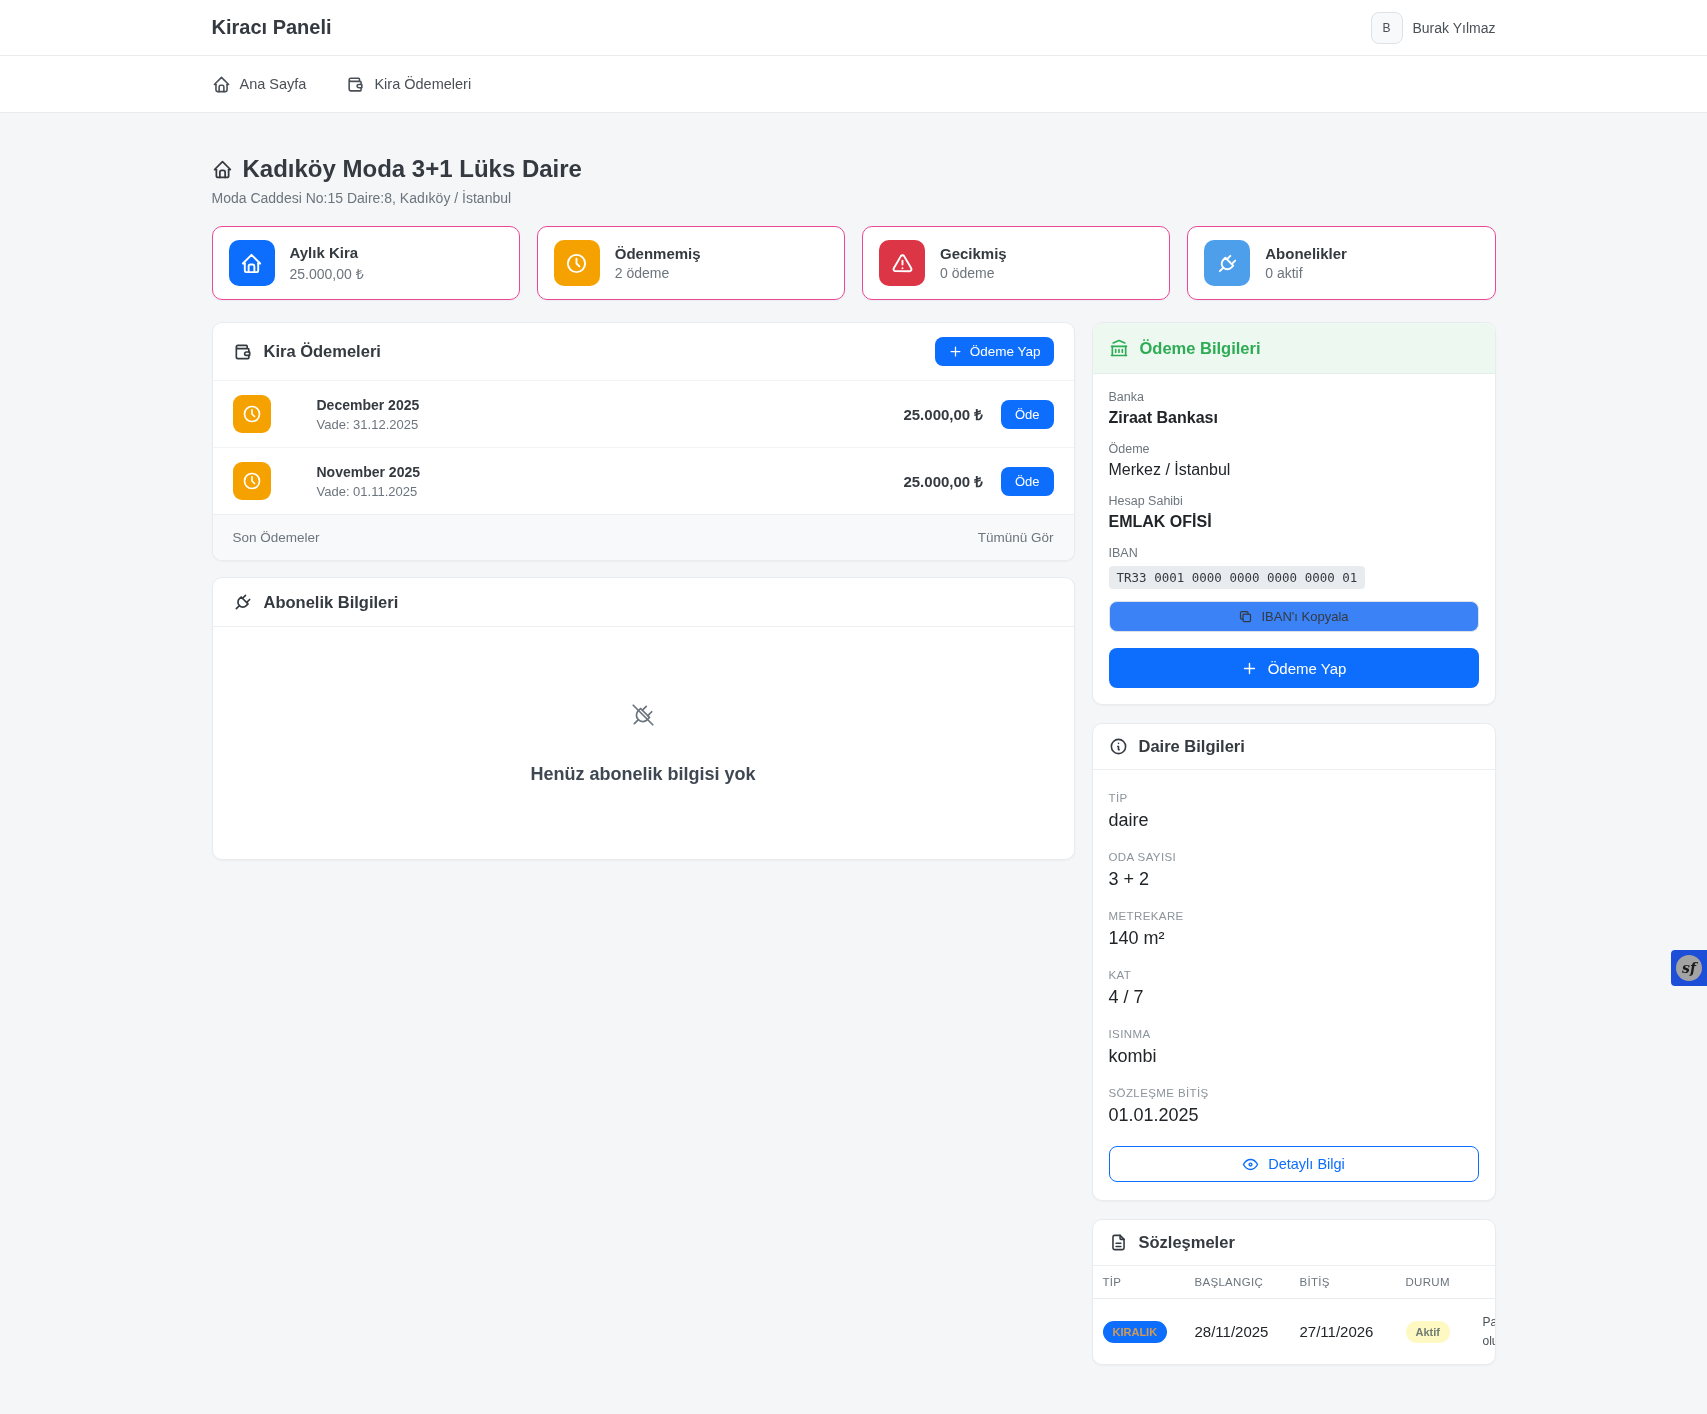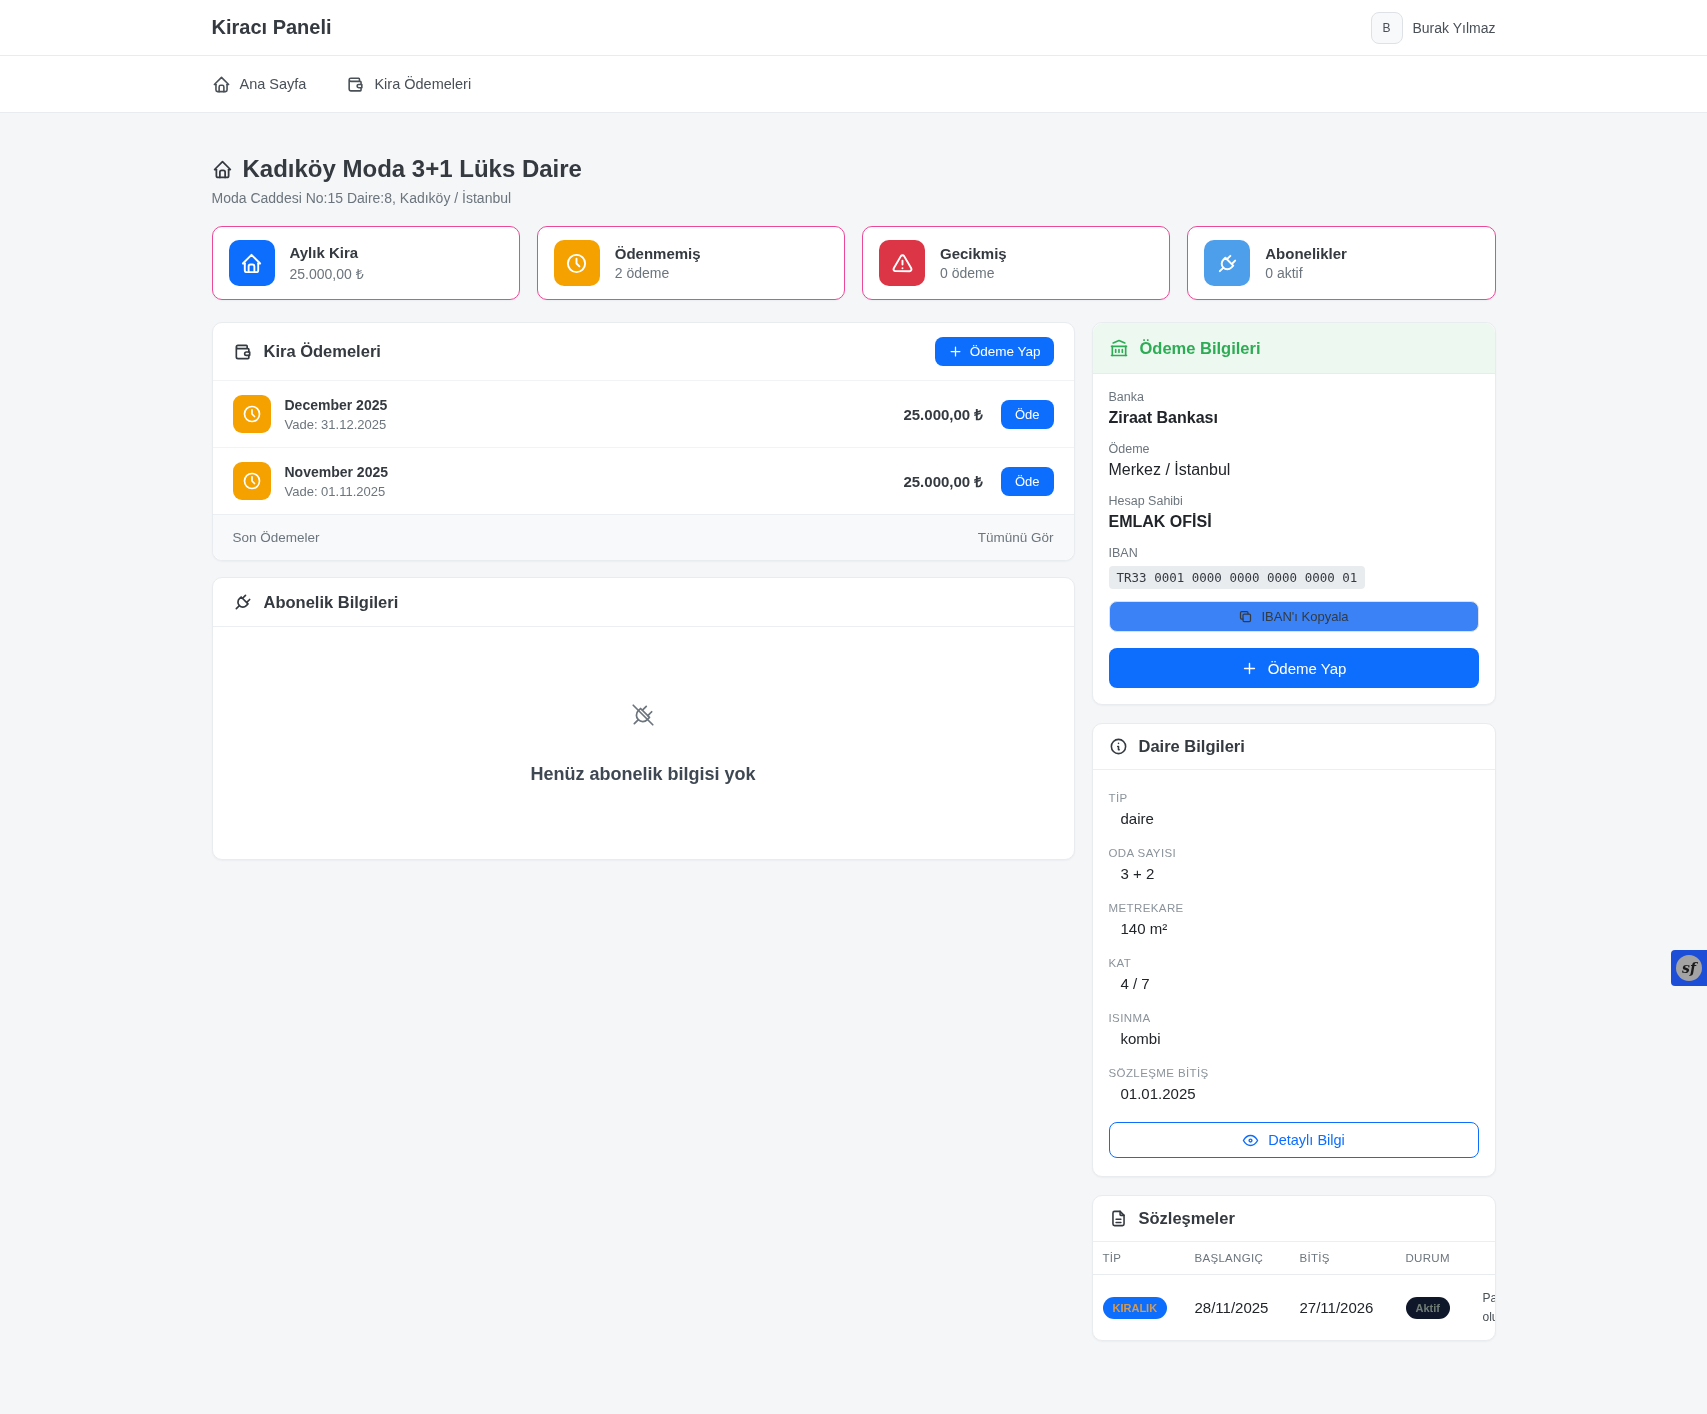--- a/index.html
+++ b/index.html
@@ -54,21 +54,21 @@
   .card-head { display:flex; align-items:center; justify-content:space-between; padding:14px 20px; }
   .head-left { display:flex; align-items:center; gap:11px; font-size:16.5px; font-weight:600; color:#343a40; }
   .head-left svg { width:20px; height:20px; color:#343a40; }
   .head-border { border-bottom:1px solid #eceff2; }
 
   .btn { cursor:pointer; font-family:inherit; }
   .btn-primary-sm { display:flex; align-items:center; gap:7px; background:#0d6efd; color:#fff; font-size:13.5px;
                     padding:7px 13px; border-radius:8px; border:none; }
   .btn-primary-sm svg { width:15px; height:15px; }
 
-  .pay-row { display:flex; align-items:center; padding:14px 20px; border-top:1px solid #f1f3f5; }
+  .pay-row { display:flex; align-items:center; padding:14px 20px; border-top:1px solid #f1f3f5;gap:32px; }
   .pay-ico { width:38px; height:38px; border-radius:9px; background:#f5a201; color:#fff;
              display:flex; align-items:center; justify-content:center; flex:none; margin-right:14px; }
   .pay-ico svg { width:20px; height:20px; }
   .pay-month { font-size:14px; font-weight:700; color:#343a40; }
   .pay-due { font-size:13px; color:#6c757d; margin-top:4px; }
   .pay-right { margin-left:auto; display:flex; align-items:center; gap:18px; }
   .pay-amount { font-size:15px; font-weight:700; color:#343a40; }
   .btn-ode { background:#0d6efd; color:#fff; font-size:13px; padding:7px 14px; border-radius:8px; border:none; }
 
   .card-foot { display:flex; justify-content:space-between; align-items:center; padding:15px 20px;
@@ -102,35 +102,35 @@
   .btn-outline-light { margin-top:12px; width:100%; height:31px; border:1px solid #dee2e6; background:#3b82f6; border-radius:8px;
                        display:flex; align-items:center; justify-content:center; gap:8px; font-size:13px; color:#343a40; }
   .btn-outline-light svg { width:15px; height:15px; }
   .btn-primary-block { margin-top:16px; width:100%; height:40px; background:#0d6efd; border:none; border-radius:8px;
                        color:#fff; font-size:15px; display:flex; align-items:center; justify-content:center; gap:10px; }
   .btn-primary-block svg { width:17px; height:17px; }
 
   .apt-body { padding:22px 16px 18px 16px; }
   .apt-field { margin-bottom:20px; }
   .apt-label { font-size:11.5px; color:#8b939b; letter-spacing:.4px; }
-  .apt-value { font-size:15px; color:#212529; margin-top:6px;margin-left:12px; }
+  .apt-value { font-size:18px; color:#212529; margin-top:6px; }
   .btn-outline-primary { width:100%; height:36px; border:1px solid #0d6efd; color:#0d6efd; background:#fff; border-radius:8px;
                          display:flex; align-items:center; justify-content:center; gap:9px; font-size:14.5px; }
   .btn-outline-primary svg { width:17px; height:17px; }
 
   .contracts-card { overflow:hidden; }
   .ct-table { border-collapse:collapse; white-space:nowrap; table-layout:fixed; width:480px; }
   .ct-table th { text-align:left; font-size:11.5px; color:#6c757d; font-weight:400; letter-spacing:.3px;
                  padding:10px 0 10px 10px; border-bottom:1px solid #e9ecef; }
   .ct-table td { padding:14px 0 14px 10px; vertical-align:middle; }
   .w1 { width:82px; } .w2 { width:95px; } .w3 { width:96px; } .w4 { width:67px; }
   .cell-date { font-size:15px; color:#212529; }
   .badge { display:inline-block; padding:5px 10px; border-radius:20px; font-size:11px; font-weight:600; }
   .badge-kiralik { background:#0d6efd; color:#d29a54; }
-  .badge-aktif { background:#0f172a; color:#6f7d74; }
+  .badge-aktif { background:#fef9c3; color:#6f7d74; }
   .note-cell { font-size:12px; color:#495057; line-height:1.55; overflow:hidden; }
 
   
   .sf-toggle { position:absolute; right:0; top:950px; width:36px; height:36px; background:#1d4ed8;
                border-radius:4px 0 0 4px; display:flex; align-items:center; justify-content:center; cursor:pointer; }
   .sf-logo { width:26px; height:26px; border-radius:50%; background:#a3a3a3; color:#1b1b1b;
              display:flex; align-items:center; justify-content:center;
              font-family:"DejaVu Serif", serif; font-style:italic; font-weight:700; font-size:14px; }
 </style>
 </head>

